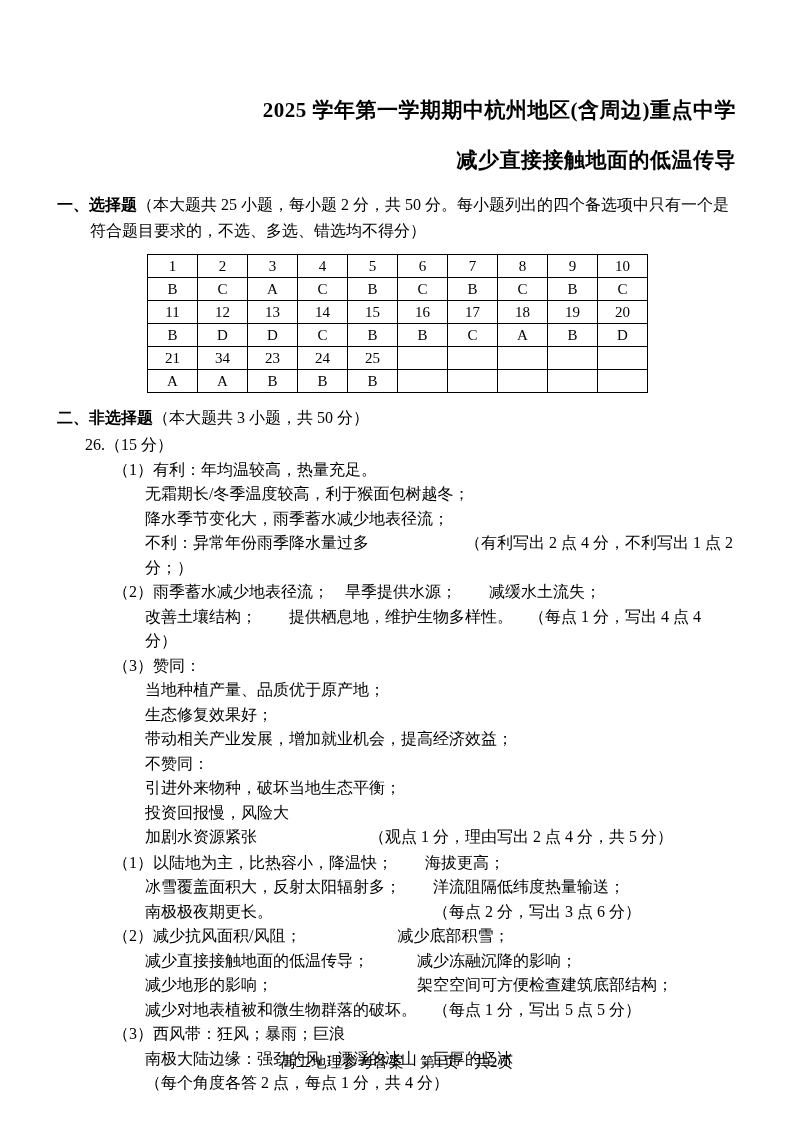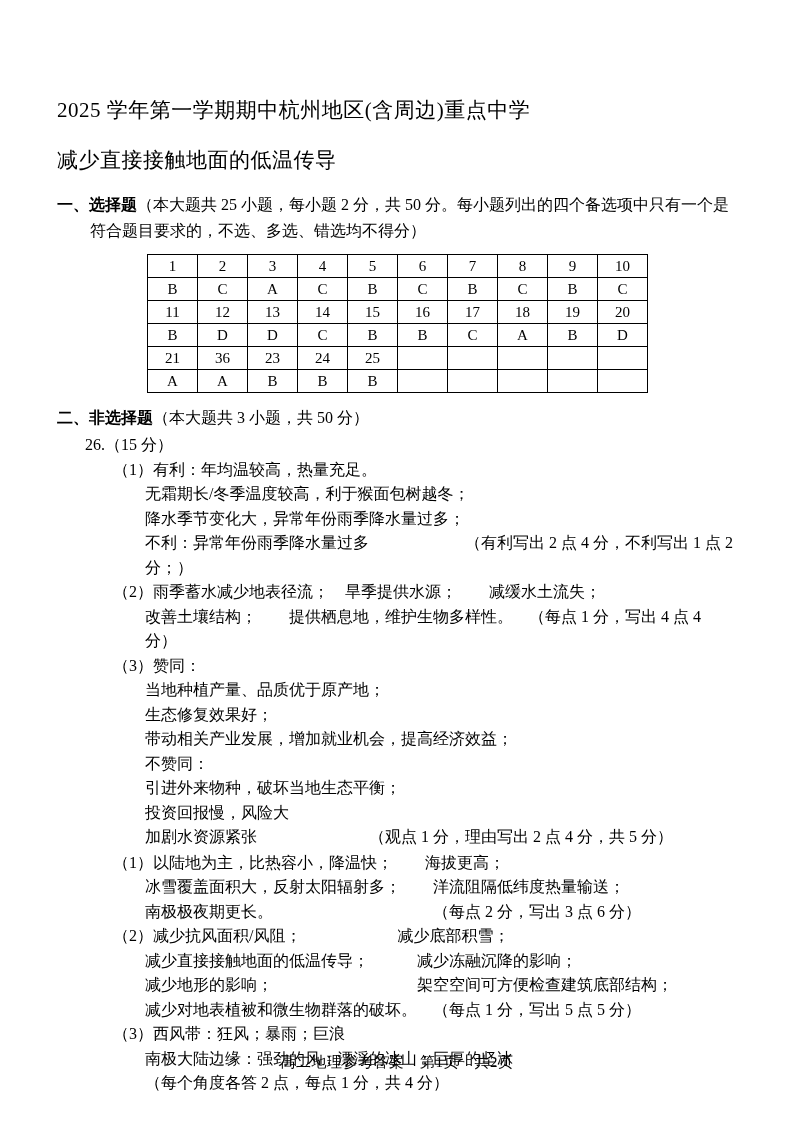--- a/index.html
+++ b/index.html
@@ -11,23 +11,23 @@
     position: relative;
     overflow: hidden;
     font-family: "Liberation Serif", "DejaVu Serif", serif;
     color: #000000;
   }
   .page {
     padding: 96px 58px 0 57px;
     font-size: 16px;
   }
   .title {
-    text-align: left;
+    text-align: right;
     font-size: 21px;
-    font-weight: 400;
+    font-weight: 700;
     letter-spacing: 0.5px;
   }
   .title-1 { margin-bottom: 22px; }
   .title-2 { margin-bottom: 18px; }
   .sec-heading {
     line-height: 26px;
     padding-left: 33px;
     text-indent: -33px;
     margin-bottom: 2px;
   }
@@ -123,21 +123,21 @@
           <td>C</td>
           <td>B</td>
           <td>B</td>
           <td>C</td>
           <td>A</td>
           <td>B</td>
           <td>D</td>
         </tr>
         <tr>
           <td>21</td>
-          <td>36</td>
+          <td>34</td>
           <td>23</td>
           <td>24</td>
           <td>25</td>
           <td></td>
           <td></td>
           <td></td>
           <td></td>
           <td></td>
         </tr>
         <tr>
@@ -155,21 +155,21 @@
       </tbody>
   </table>
 
   <p class="sec-heading"><span class="sec-label">二、非选择题</span><span>（本大题共 3 小题，共 50 分）</span></p>
 
   <div class="q-block">
     <div class="q-label">26.（15 分）</div>
     <div>
         <div class="line ind1">（1）有利：年均温较高，热量充足。</div>
         <div class="line ind2">无霜期长/冬季温度较高，利于猴面包树越冬；</div>
-        <div class="line ind2">降水季节变化大，异常年份雨季降水量过多；</div>
+        <div class="line ind2">降水季节变化大，雨季蓄水减少地表径流；</div>
         <div class="line ind2">不利：异常年份雨季降水量过多　　　　　　（有利写出 2 点 4 分，不利写出 1 点 2 分；）</div>
         <div class="line ind1">（2）雨季蓄水减少地表径流；　旱季提供水源；　　减缓水土流失；</div>
         <div class="line ind2">改善土壤结构；　　提供栖息地，维护生物多样性。　（每点 1 分，写出 4 点 4 分）</div>
         <div class="line ind1">（3）赞同：</div>
         <div class="line ind2">当地种植产量、品质优于原产地；</div>
         <div class="line ind2">生态修复效果好；</div>
         <div class="line ind2">带动相关产业发展，增加就业机会，提高经济效益；</div>
         <div class="line ind2">不赞同：</div>
         <div class="line ind2">引进外来物种，破坏当地生态平衡；</div>
         <div class="line ind2">投资回报慢，风险大</div>

